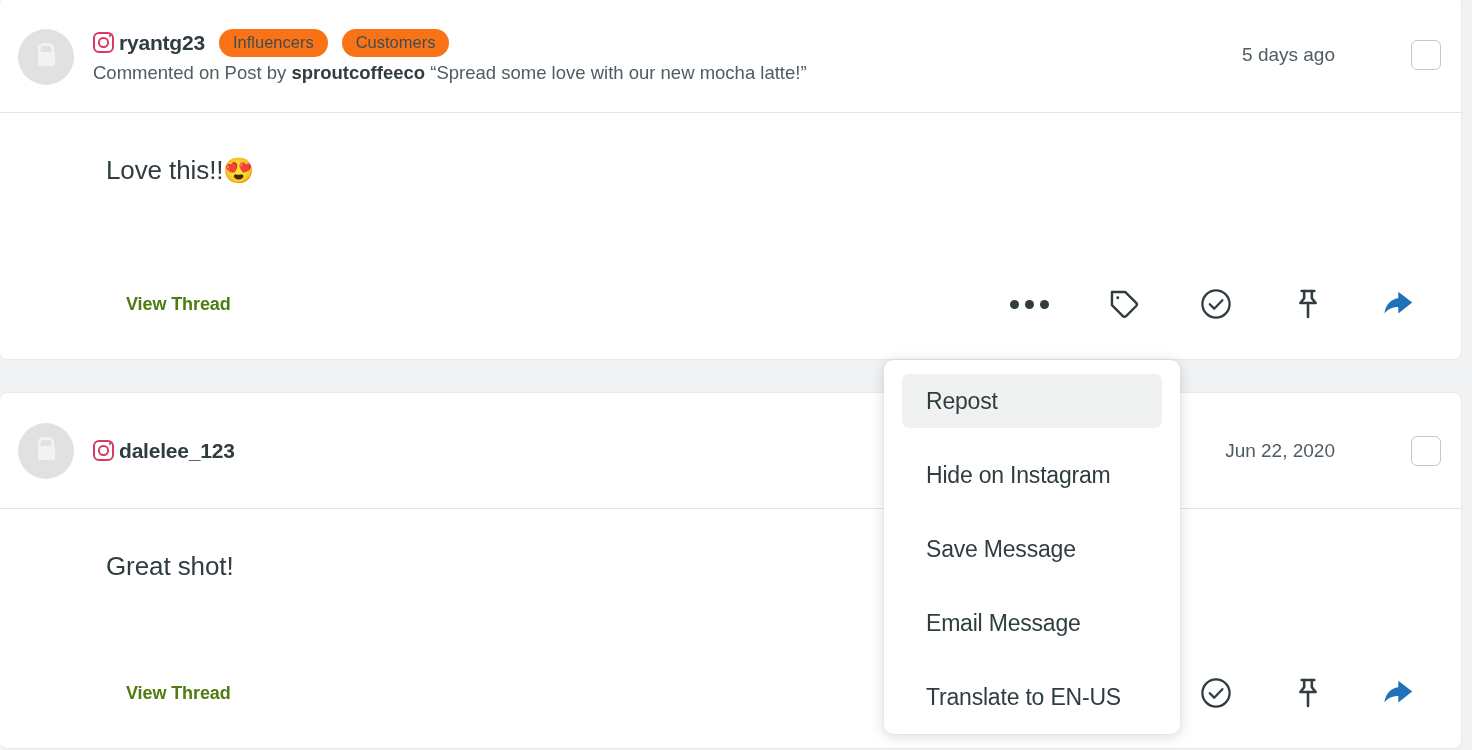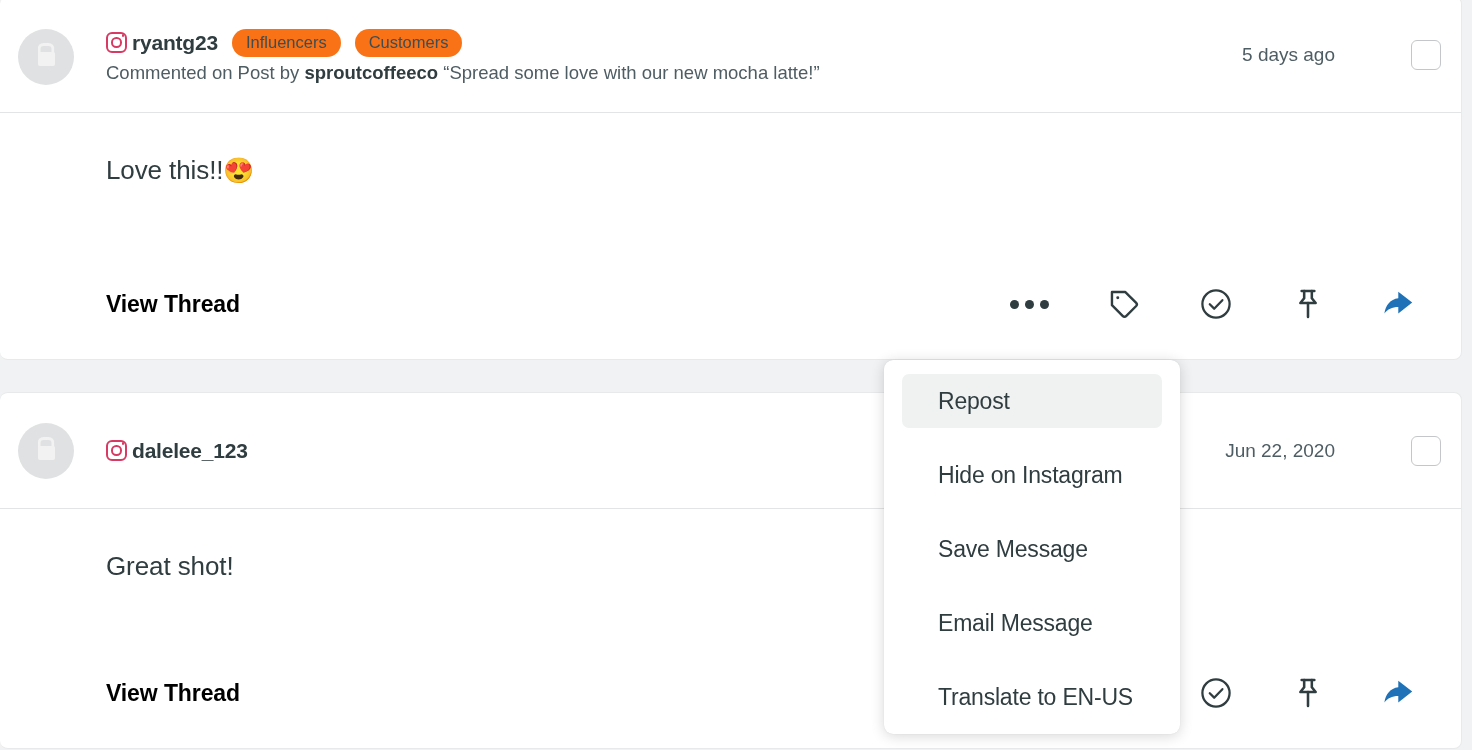--- a/index.html
+++ b/index.html
@@ -68,21 +68,21 @@
     left: 50%;
     top: -9px;
     transform: translateX(-50%);
     width: 11px;
     height: 11px;
     border: 3px solid #f2f2f3;
     border-bottom: none;
     border-radius: 6px 6px 0 0;
   }
 
-  .header-text { margin-left: 32px; min-width: 0; }
+  .header-text { margin-left: 19px; min-width: 0; }
 
   .name-row {
     display: flex;
     align-items: center;
     gap: 0;
     height: 26px;
   }
 
   .ig-icon {
     width: 21px;
@@ -181,25 +181,26 @@
     position: absolute;
     left: 0;
     right: 0;
     bottom: 0;
     height: 108px;
     display: flex;
     align-items: center;
     padding: 0 20px 0 106px;
   }
   .view-thread {
-    font-size: 23px;
+    font-size: 18px;
     font-weight: bold;
-    color: #000000;
+    color: #4d7c0f;
     letter-spacing: -0.1px;
     cursor: pointer;
+    margin-left: 20px;
   }
   .actions {
     margin-left: auto;
     display: flex;
     align-items: center;
     gap: 58px;
     padding-right: 20px;
   }
   .act { display: flex; align-items: center; justify-content: center; cursor: pointer; }
 
@@ -215,21 +216,21 @@
     background: #ffffff;
     border-radius: 9px;
     box-shadow: 0 2px 14px rgba(0,0,0,0.16), 0 0 1px rgba(0,0,0,0.12);
     padding: 14px 0 10px 0;
     z-index: 50;
   }
   .menu-item {
     height: 54px;
     display: flex;
     align-items: center;
-    padding-left: 36px;
+    padding-left: 24px;
     margin: 0 18px;
     border-radius: 7px;
     font-size: 23px;
     color: #2f3c40;
     letter-spacing: -0.2px;
     cursor: pointer;
     white-space: nowrap;
   }
   .menu-item + .menu-item { margin-top: 20px; }
   .menu-item.highlighted { background: #f0f2f2; }

